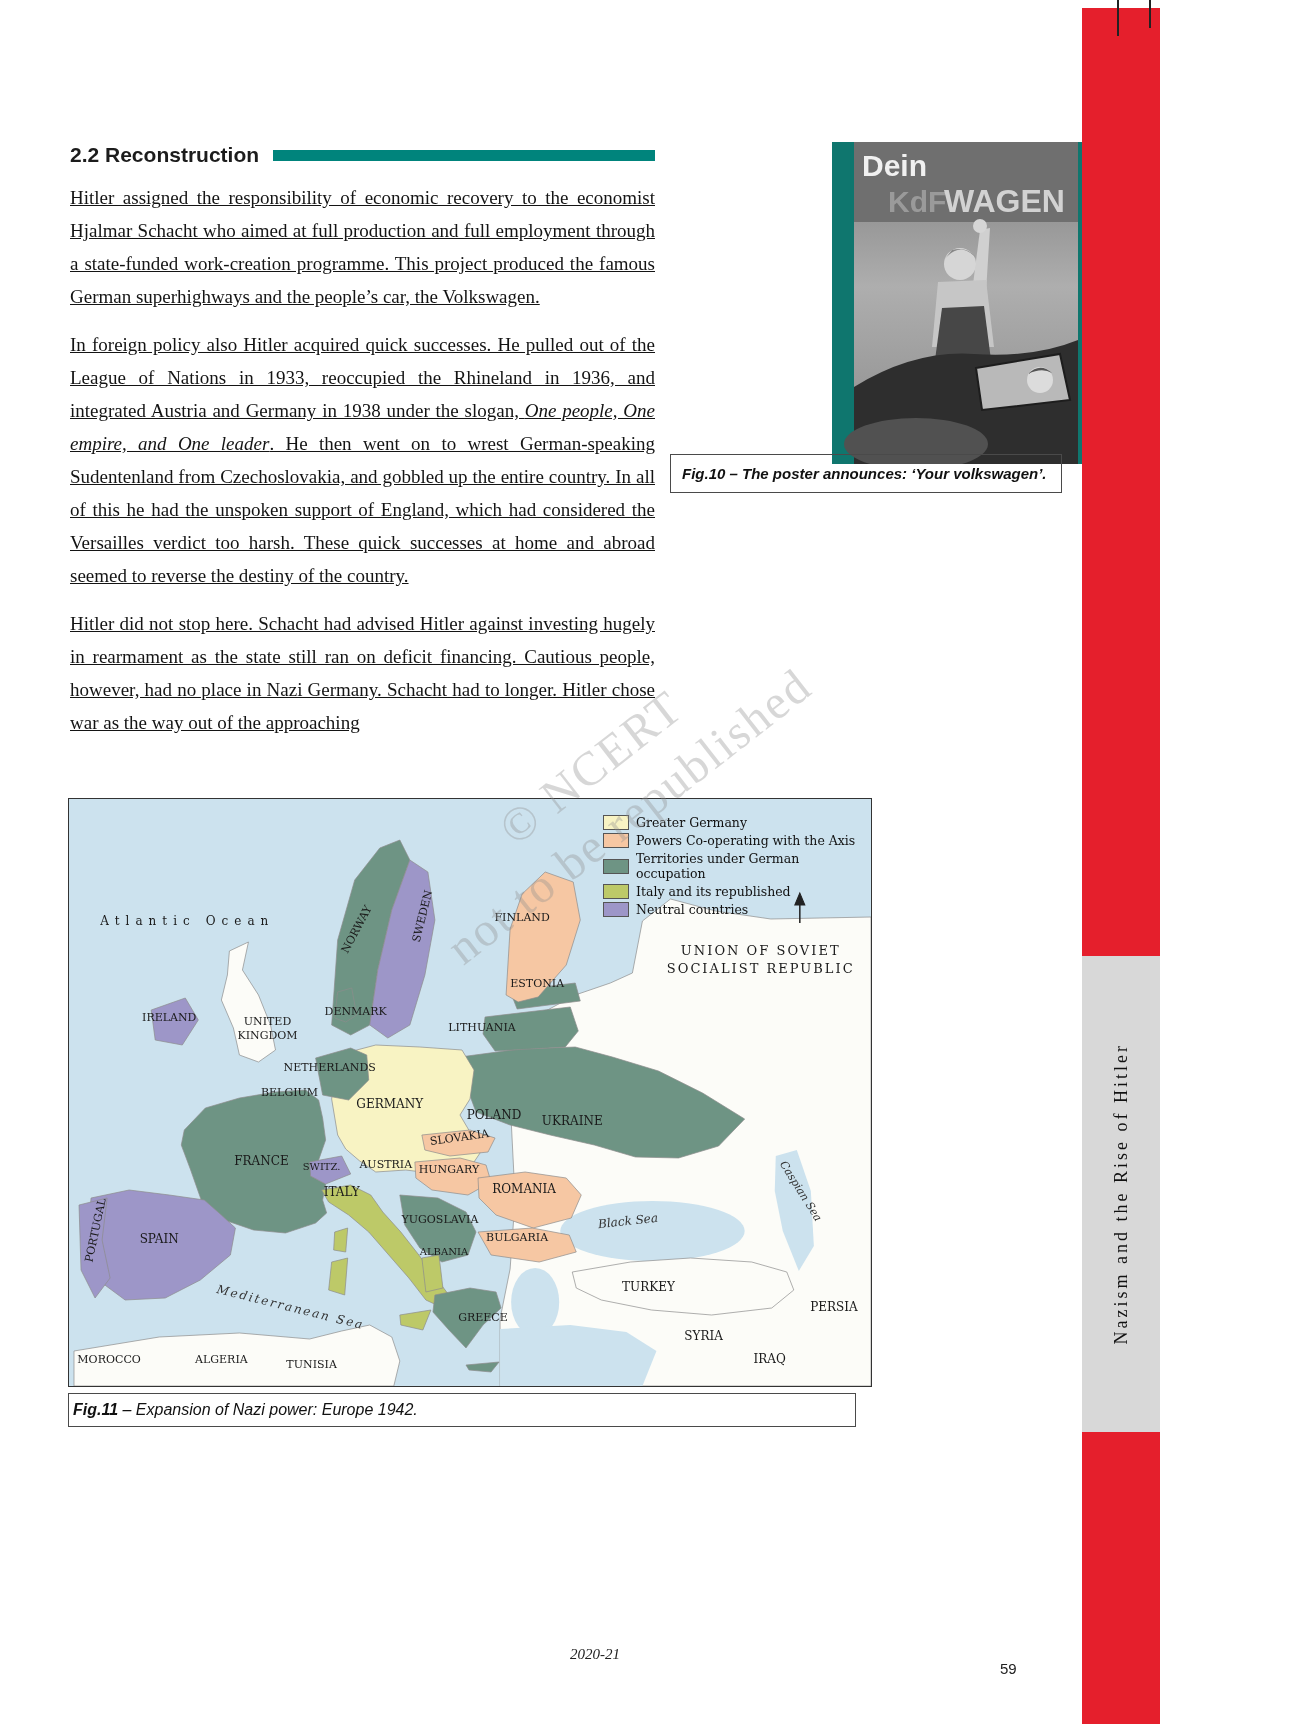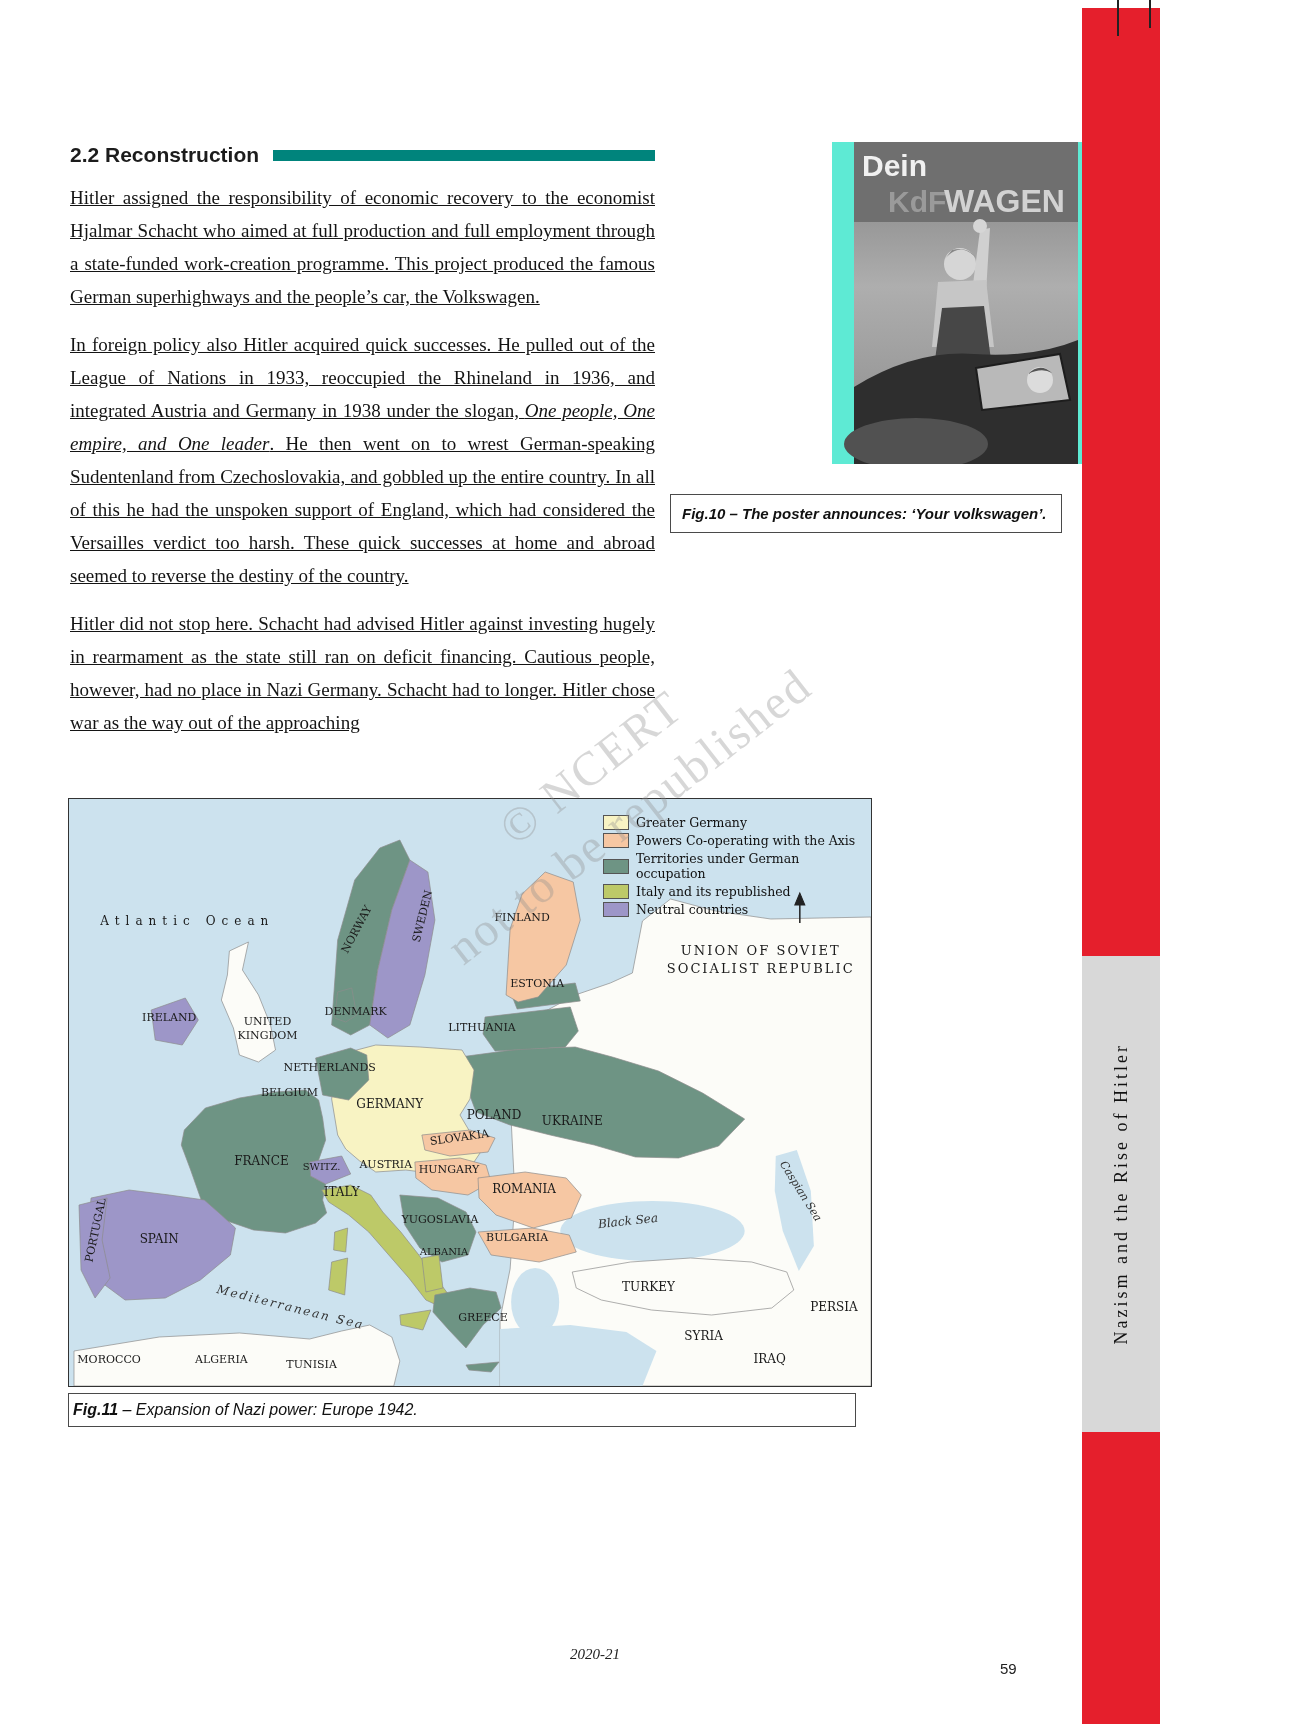--- a/index.html
+++ b/index.html
@@ -7,25 +7,25 @@
         font-family:"Liberation Serif", serif;color:#141414;}
 
   
   .content{position:absolute;left:70px;top:143px;width:585px;}
   .heading-row{display:flex;align-items:center;gap:14px;margin-bottom:14px;}
   .heading{font-family:"Liberation Sans", sans-serif;font-weight:bold;font-size:21px;color:#1c1c1c;white-space:nowrap;}
   .teal-bar{flex:1;height:11px;background:#00847c;}
   .content p{font-size:19px;line-height:33px;text-align:justify;margin:0 0 15px 0;text-decoration:underline;}
 
   
-  .poster{position:absolute;left:832px;top:142px;width:268px;height:322px;background:#5eead4;}
+  .poster{position:absolute;left:832px;top:142px;width:268px;height:322px;background:#0f766e;}
   .poster svg{display:block;width:100%;height:100%;}
 
   
-  .fig10-box{position:absolute;left:670px;top:494px;width:368px;border:1px solid #4a4a4a;
+  .fig10-box{position:absolute;left:670px;top:454px;width:368px;border:1px solid #4a4a4a;
              padding:8px 11px;font-family:"Liberation Sans", sans-serif;font-style:italic;
              font-size:15px;line-height:21px;color:#111;}
   .figbold{font-weight:bold;}
 
   
   .watermark{position:absolute;left:320px;top:730px;width:580px;z-index:6;pointer-events:none;
              transform:rotate(-38deg);text-align:center;color:#8f8f8f;opacity:.35;
              font-size:48px;line-height:62px;letter-spacing:2px;}
 
   

